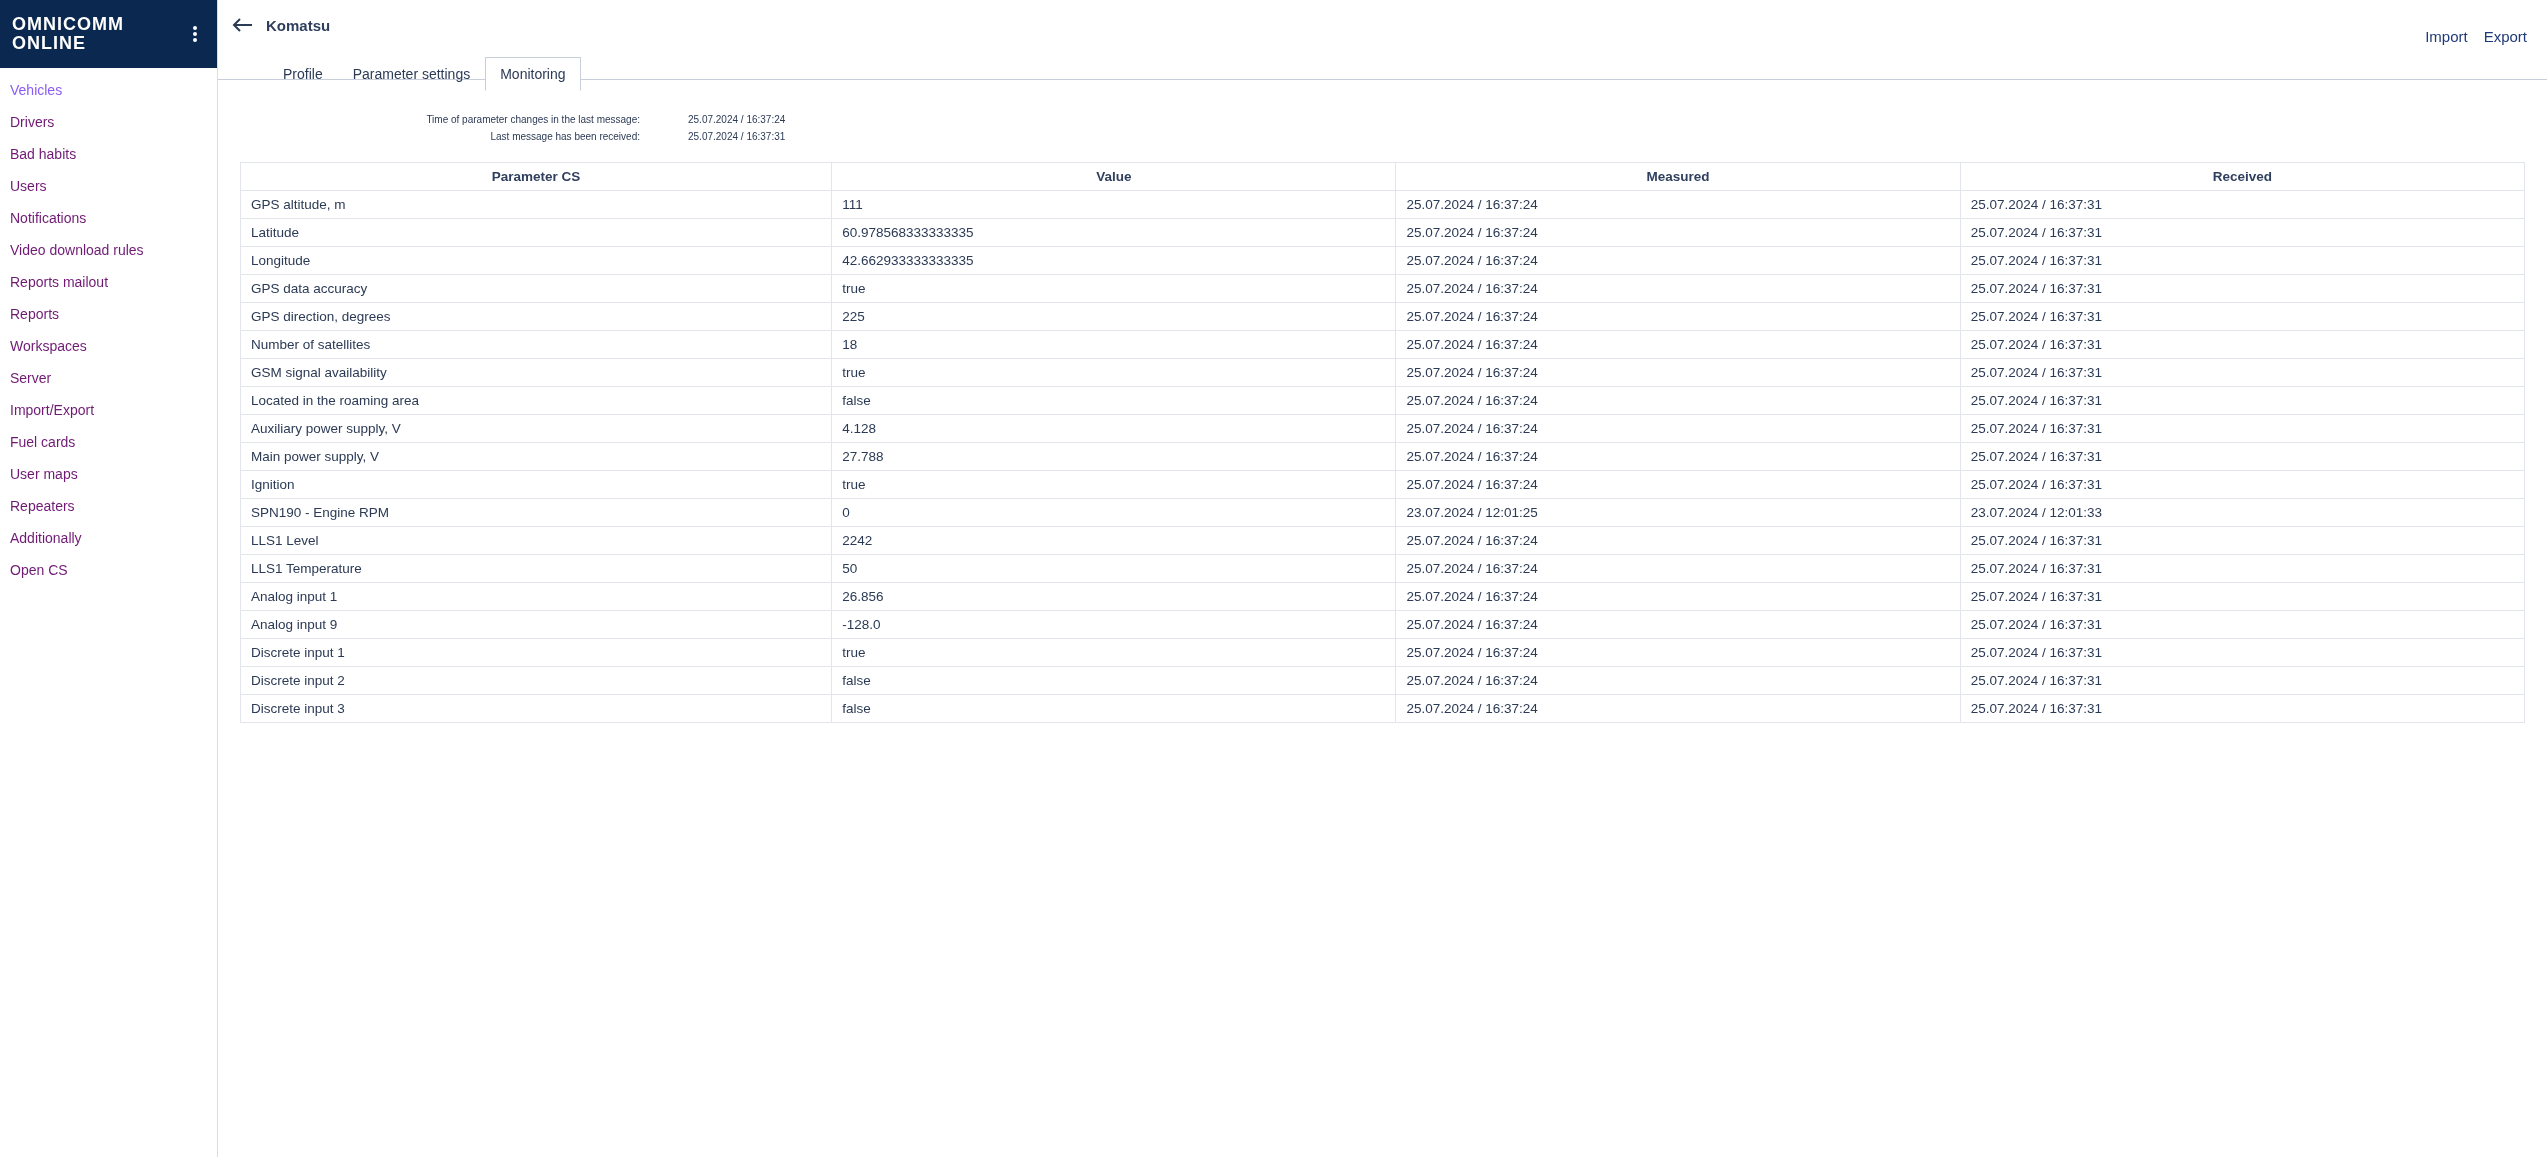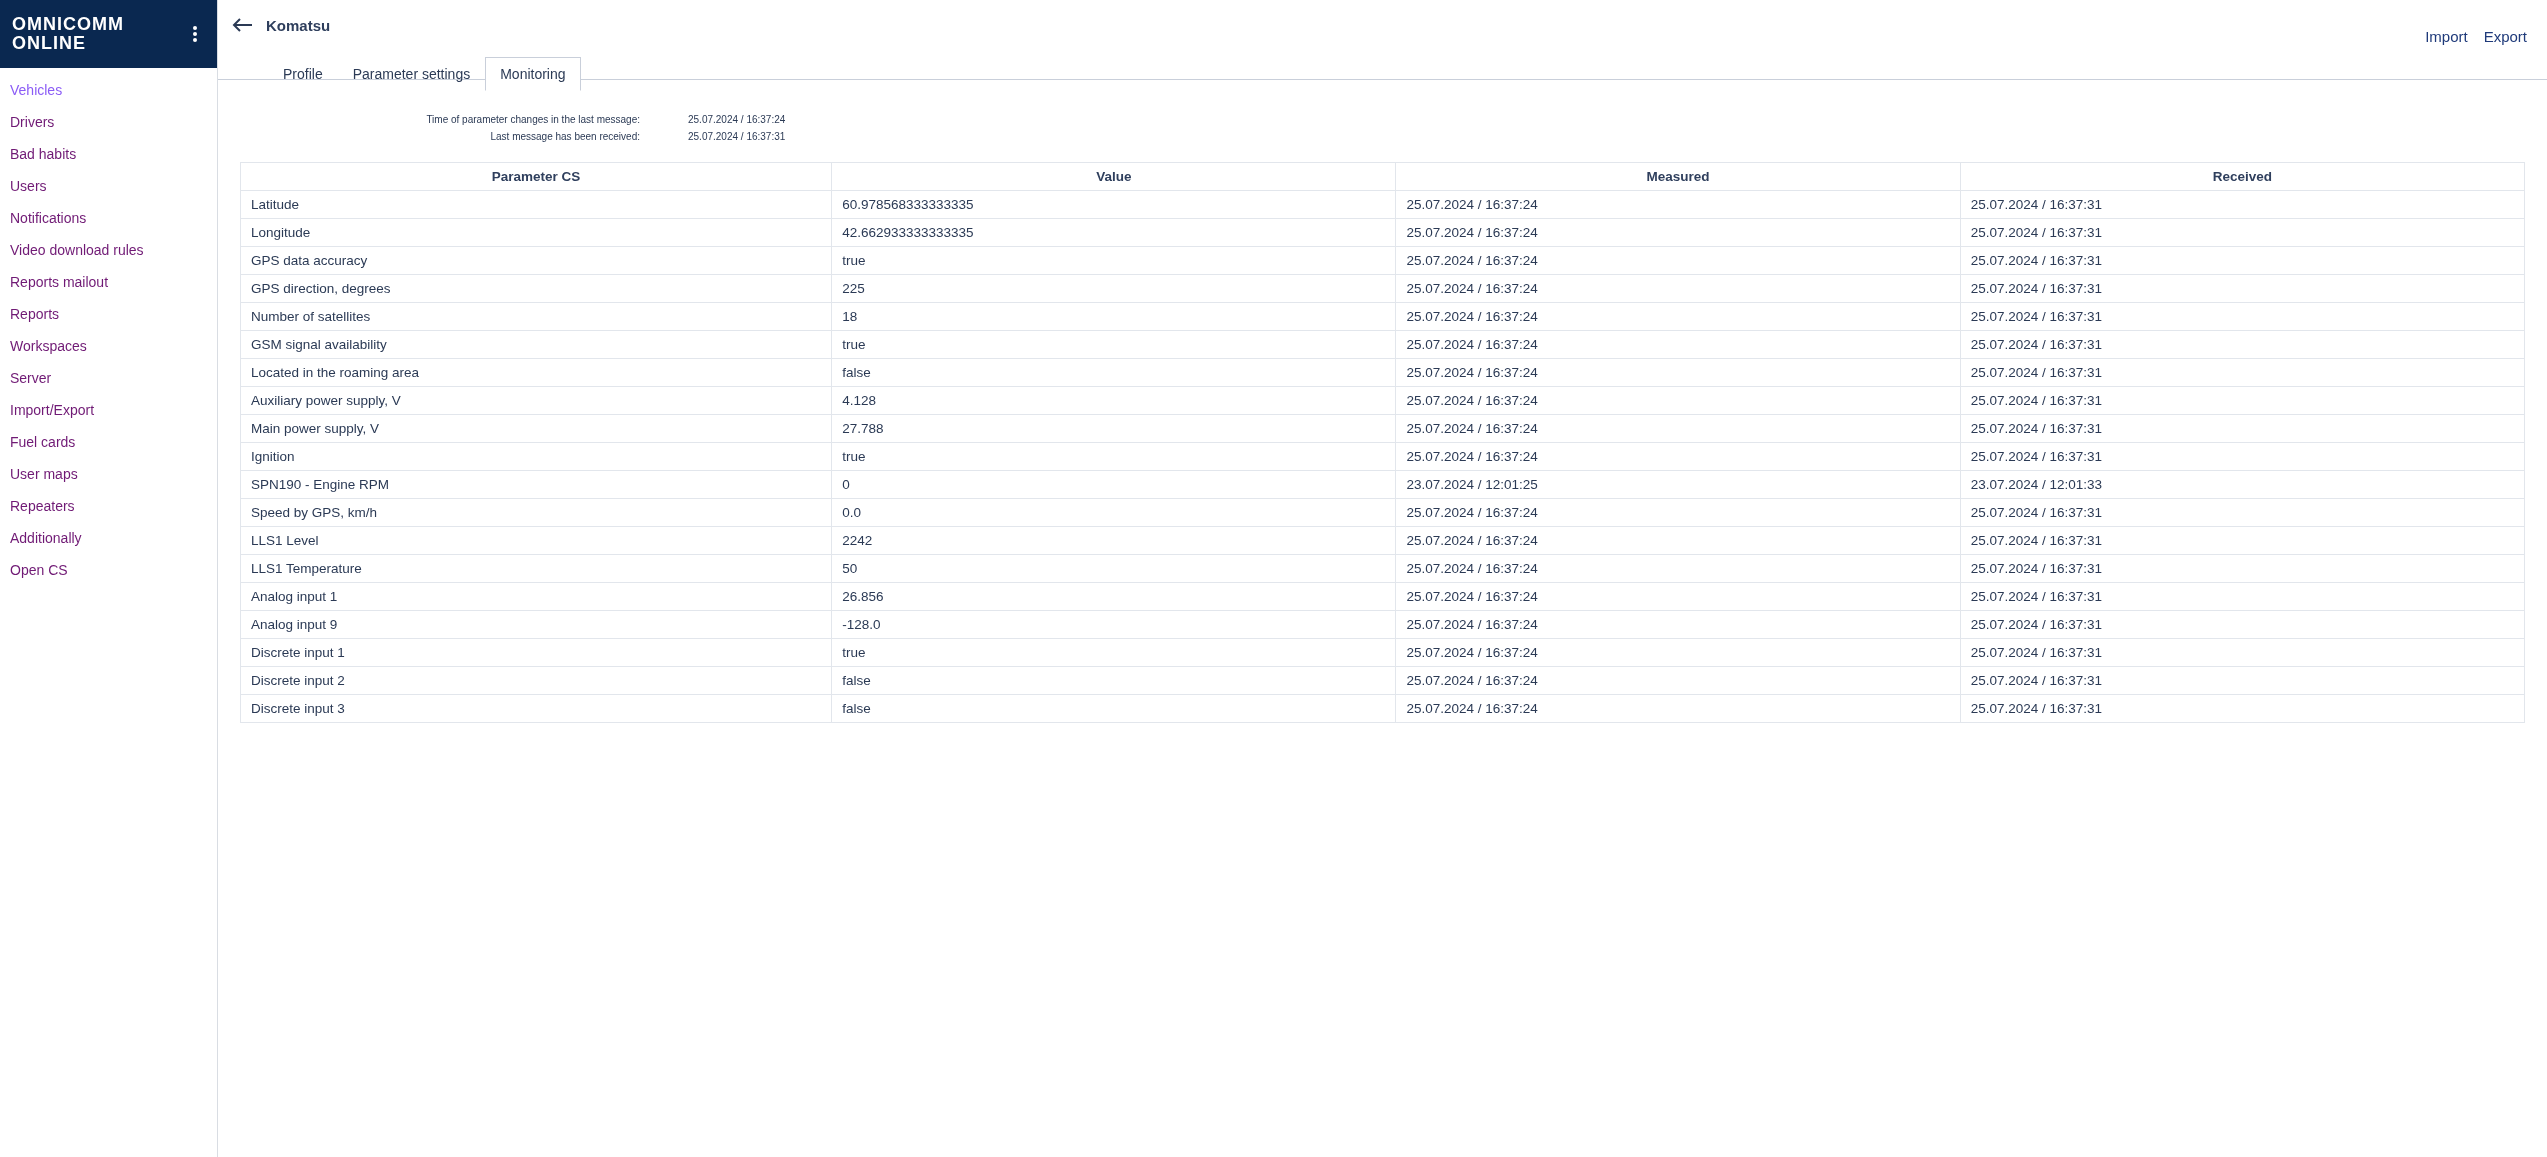--- a/index.html
+++ b/index.html
@@ -243,20 +243,26 @@
       <thead>
         <tr>
           <th>Parameter CS</th>
           <th>Value</th>
           <th>Measured</th>
           <th>Received</th>
         </tr>
       </thead>
       <tbody id="params-body">
           <tr>
+            <td>GPS altitude, m</td>
+            <td>111</td>
+            <td>25.07.2024 / 16:37:24</td>
+            <td>25.07.2024 / 16:37:31</td>
+          </tr>
+          <tr>
             <td>Latitude</td>
             <td>60.978568333333335</td>
             <td>25.07.2024 / 16:37:24</td>
             <td>25.07.2024 / 16:37:31</td>
           </tr>
           <tr>
             <td>Longitude</td>
             <td>42.662933333333335</td>
             <td>25.07.2024 / 16:37:24</td>
             <td>25.07.2024 / 16:37:31</td>
@@ -309,26 +315,20 @@
             <td>25.07.2024 / 16:37:24</td>
             <td>25.07.2024 / 16:37:31</td>
           </tr>
           <tr>
             <td>SPN190 - Engine RPM</td>
             <td>0</td>
             <td>23.07.2024 / 12:01:25</td>
             <td>23.07.2024 / 12:01:33</td>
           </tr>
           <tr>
-            <td>Speed by GPS, km/h</td>
-            <td>0.0</td>
-            <td>25.07.2024 / 16:37:24</td>
-            <td>25.07.2024 / 16:37:31</td>
-          </tr>
-          <tr>
             <td>LLS1 Level</td>
             <td>2242</td>
             <td>25.07.2024 / 16:37:24</td>
             <td>25.07.2024 / 16:37:31</td>
           </tr>
           <tr>
             <td>LLS1 Temperature</td>
             <td>50</td>
             <td>25.07.2024 / 16:37:24</td>
             <td>25.07.2024 / 16:37:31</td>

